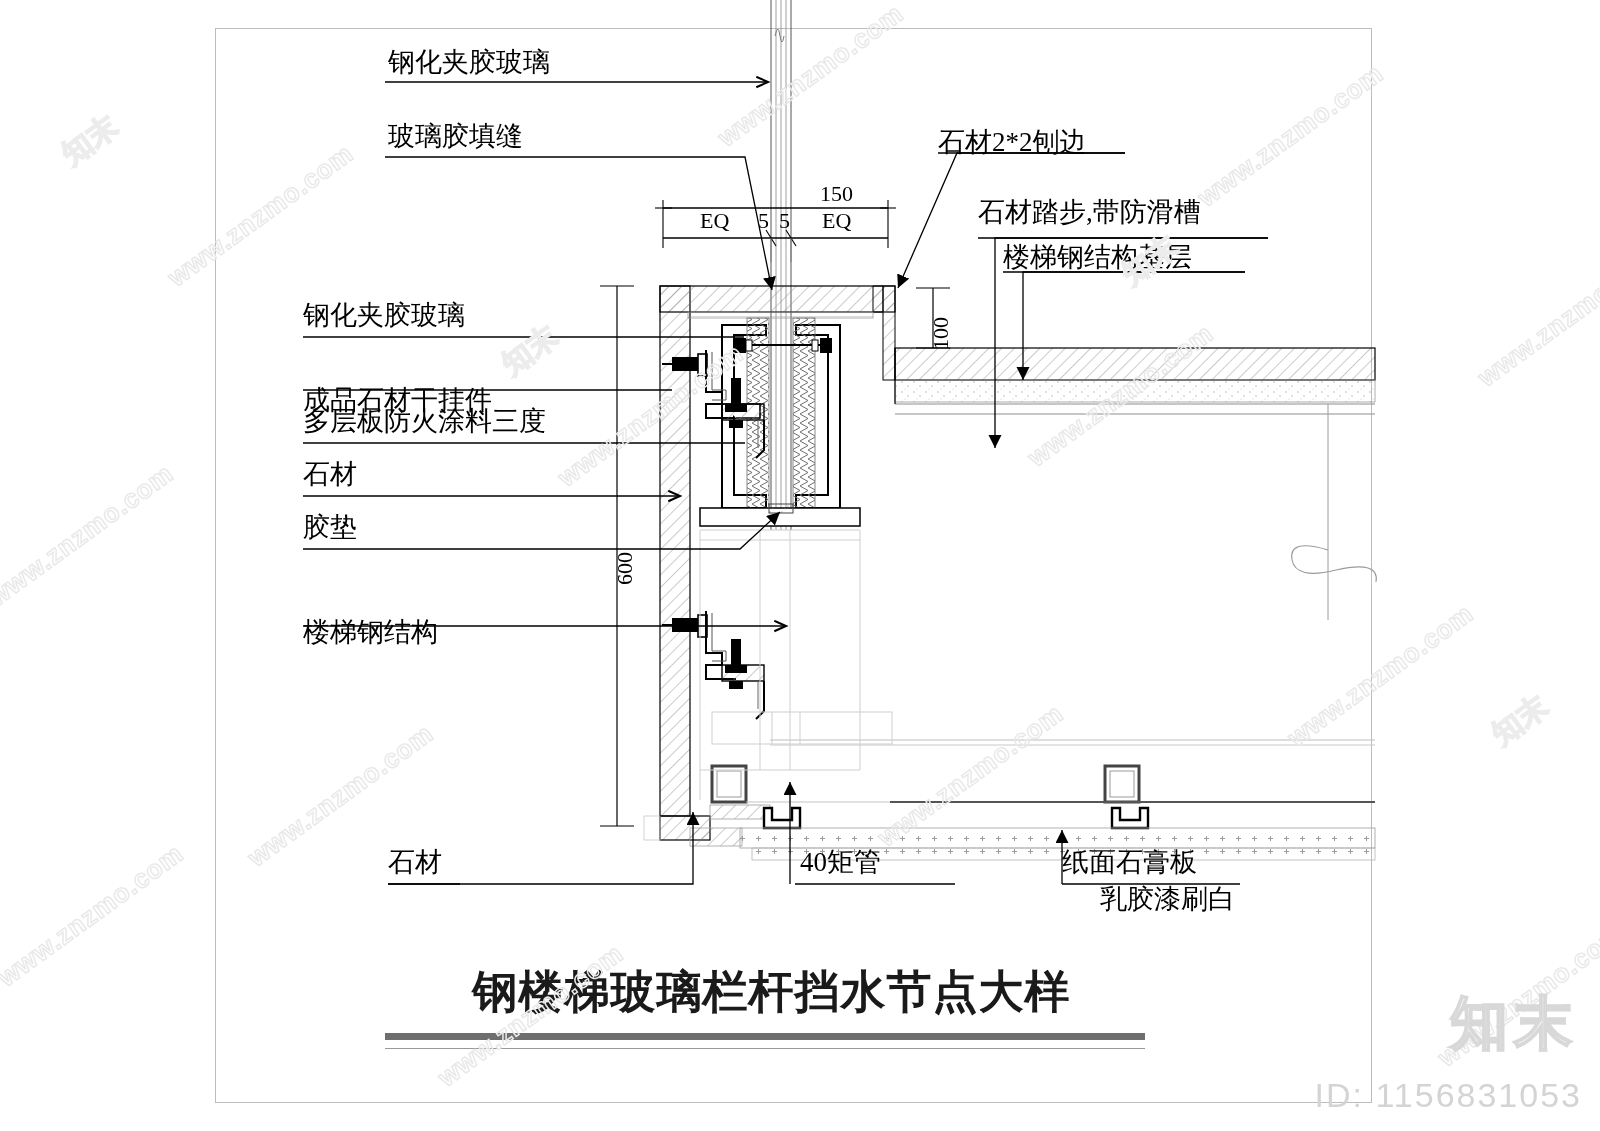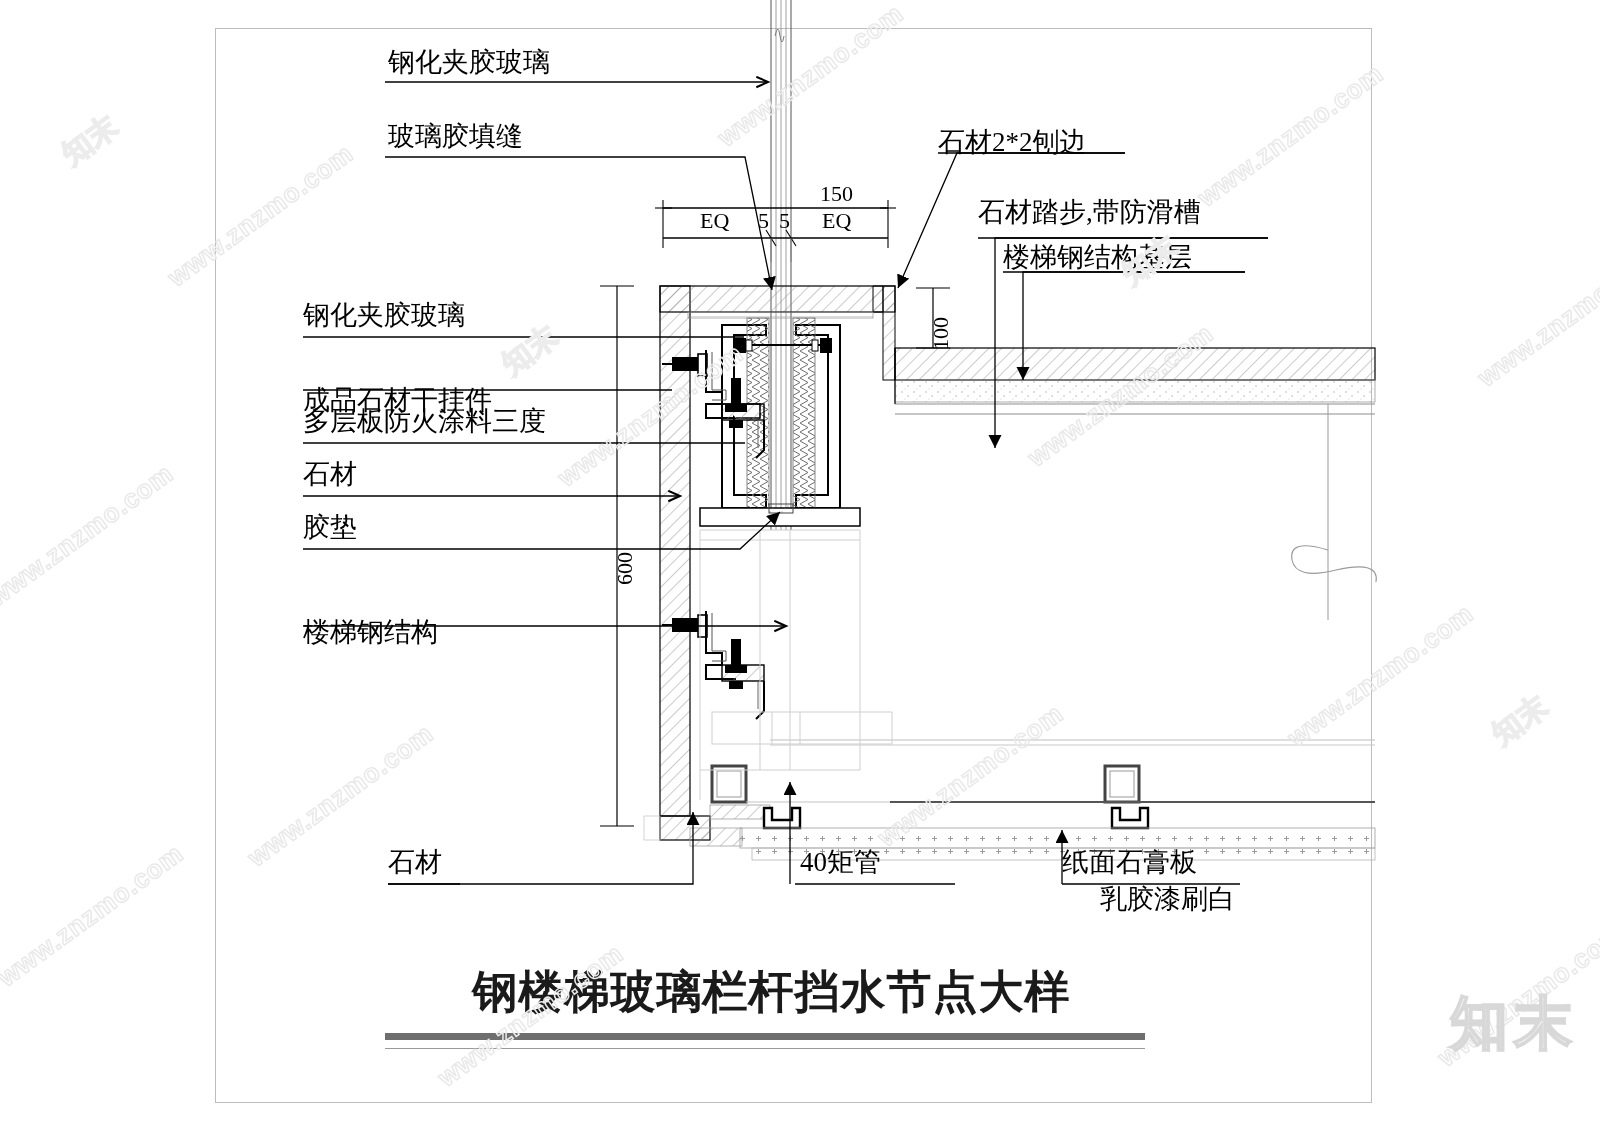--- a/index.html
+++ b/index.html
@@ -442,14 +442,15 @@
     <div class="wm" style="left:1420px; top:980px;">www.znzmo.com</div>
     <div class="wm" style="left:1460px; top:300px;">www.znzmo.com</div>
 
     <div class="wm-cn" style="left:60px;  top:120px;">知末</div>
     <div class="wm-cn" style="left:500px; top:330px;">知末</div>
     <div class="wm-cn" style="left:1120px;top:240px;">知末</div>
     <div class="wm-cn" style="left:1490px;top:700px;">知末</div>
   </div>
 
   <div id="brandmark">知末</div>
+  <div id="brandid">ID: 1156831053</div>
 
 </div>
 
 </body></html>

